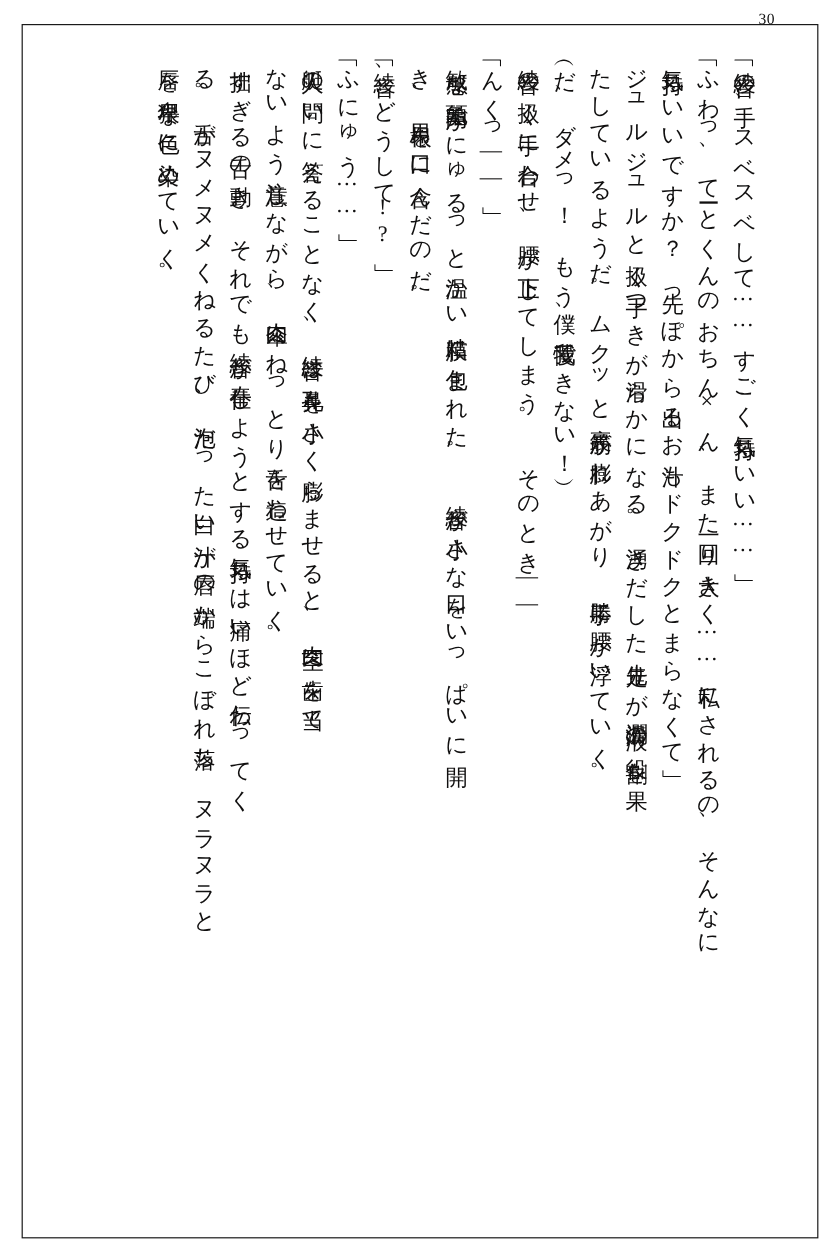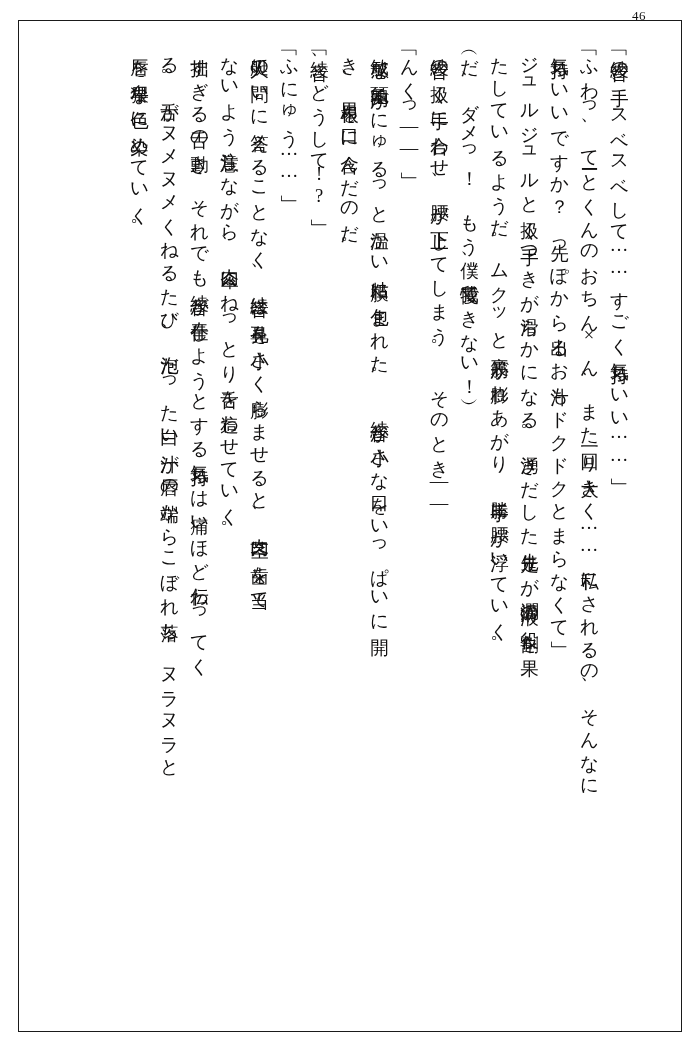--- a/index.html
+++ b/index.html
@@ -60,21 +60,21 @@
     white-space: nowrap;
     overflow: visible;
     box-sizing: border-box;
   }
 </style>
 </head>
 <body>
 
 <div class="page">
 
-  <div class="page-number">46</div>
+  <div class="page-number">30</div>
 
   <div class="frame"></div>
 
   <div class="text-block">
     <div class="vline">「綾音の手、スベスベして……すごく気持ちいい……」</div>
     <div class="vline">「ふわっ、てーとくんのおちん×ん、また一回り大きく……私にされるの、そんなに</div>
     <div class="vline">気持ちいいですか？　先っぽから出るお汁もドクドクとまらなくて」</div>
     <div class="vline">ジュルジュルと扱く手つきが滑らかになる。湧きだした先走りが潤滑液の役割を果</div>
     <div class="vline">たしているようだ。ムクッと裏筋が膨れあがり　勝手に腰が浮いていく。</div>
     <div class="vline">（だ、ダメっ！　もう僕、我慢できない！）</div>

